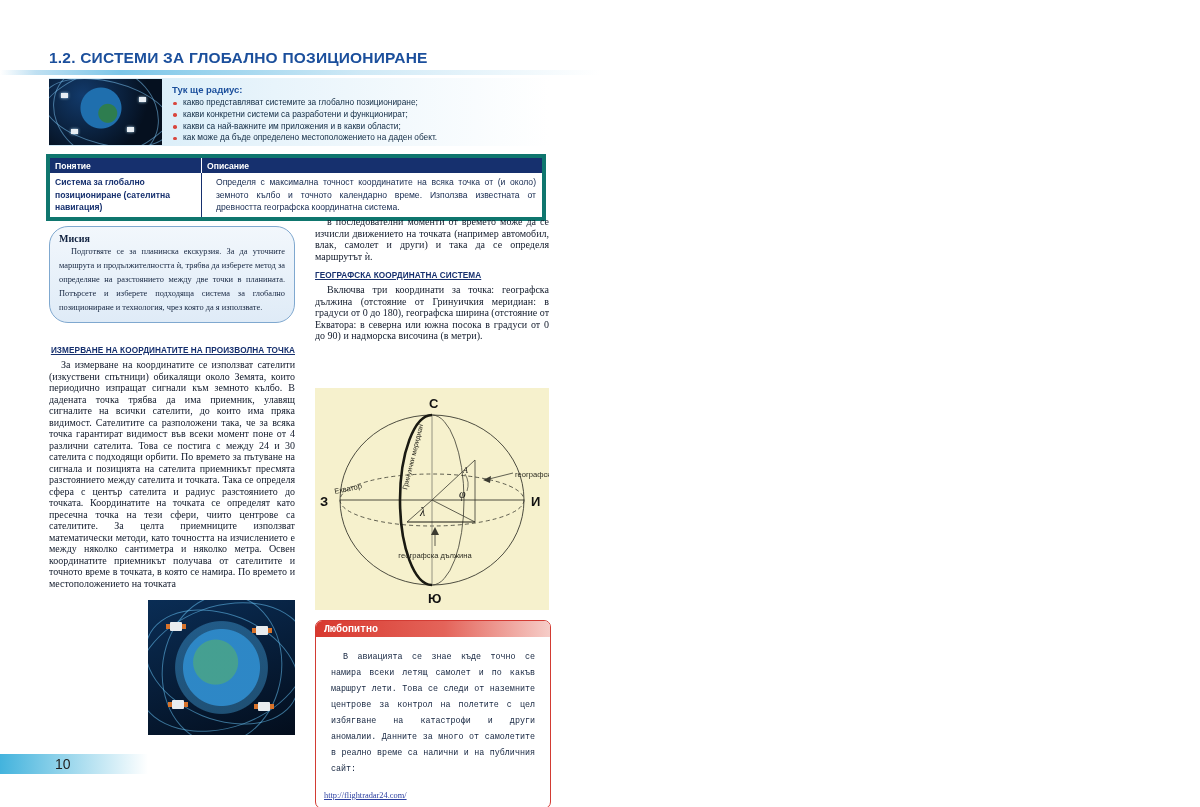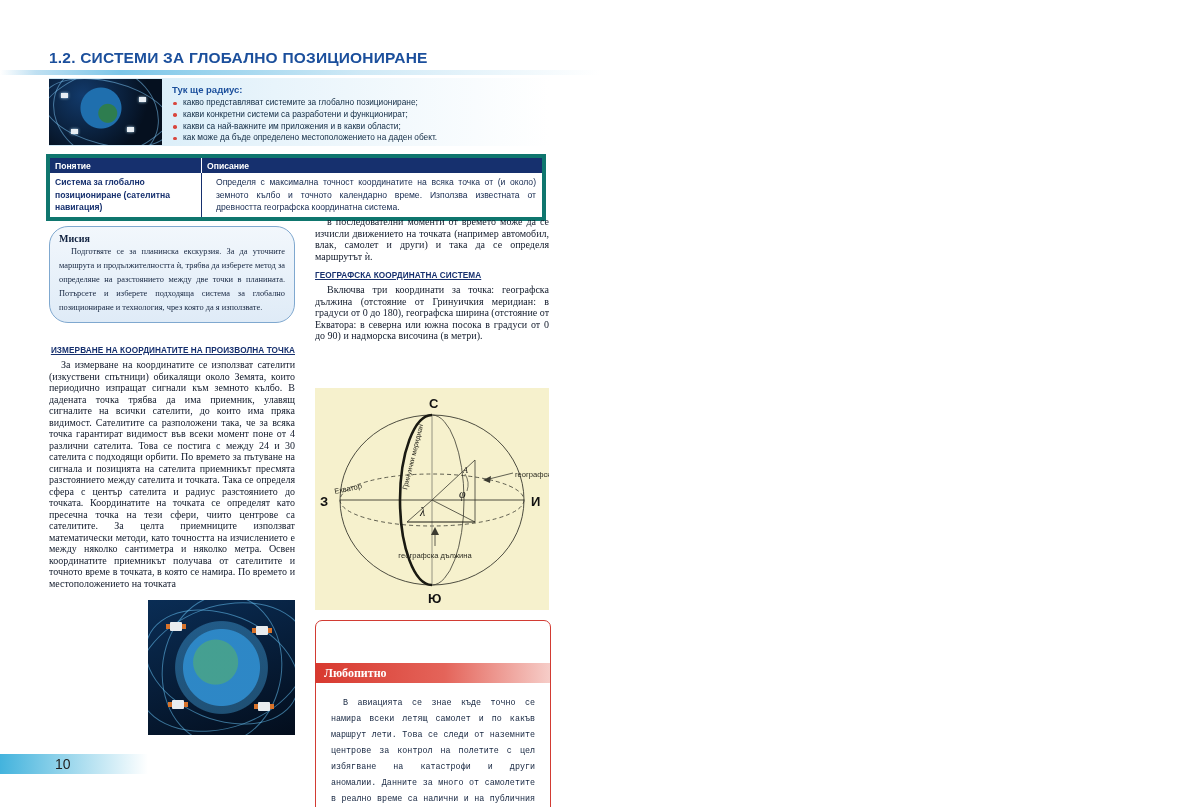--- a/index.html
+++ b/index.html
@@ -145,22 +145,22 @@
   }
   .globe-svg{position:absolute;left:0;top:0;}
 
   
   .curious{
     position:absolute;left:315px;top:620px;width:234px;
     border:1px solid #d23b33;border-radius:7px;overflow:hidden;background:#fff;
   }
   .curious .cap{
     background:linear-gradient(to right,#d8392f 0%,#e4645a 55%,#f6cdc8 100%);
-    color:#fff;font-family:Liberation Serif, serif;font-weight:bold;
-    font-size:12px;padding:2.5px 8px;margin-top:42px;
+    color:#fff;font-family:Liberation Mono, monospace;font-weight:bold;
+    font-size:10px;padding:2.5px 8px;
   }
   .curious .cbody{padding:5px 8px 6px 8px;}
   .curious p{margin:7px;font-size:8.4px;line-height:16px;text-align:justify;text-indent:12px;color:#14243f;font-family:Liberation Mono, monospace;}
   .curious a{font-size:8.4px;color:#2b3fa0;text-decoration:underline;word-break:break-all;}
 
   
   .foot-left-bar{
     position:absolute;left:0px;top:754px;width:148px;height:20px;
     background:linear-gradient(to right,#43b3dd 0%,#8fd2ea 40%,#ffffff 100%);
   }

